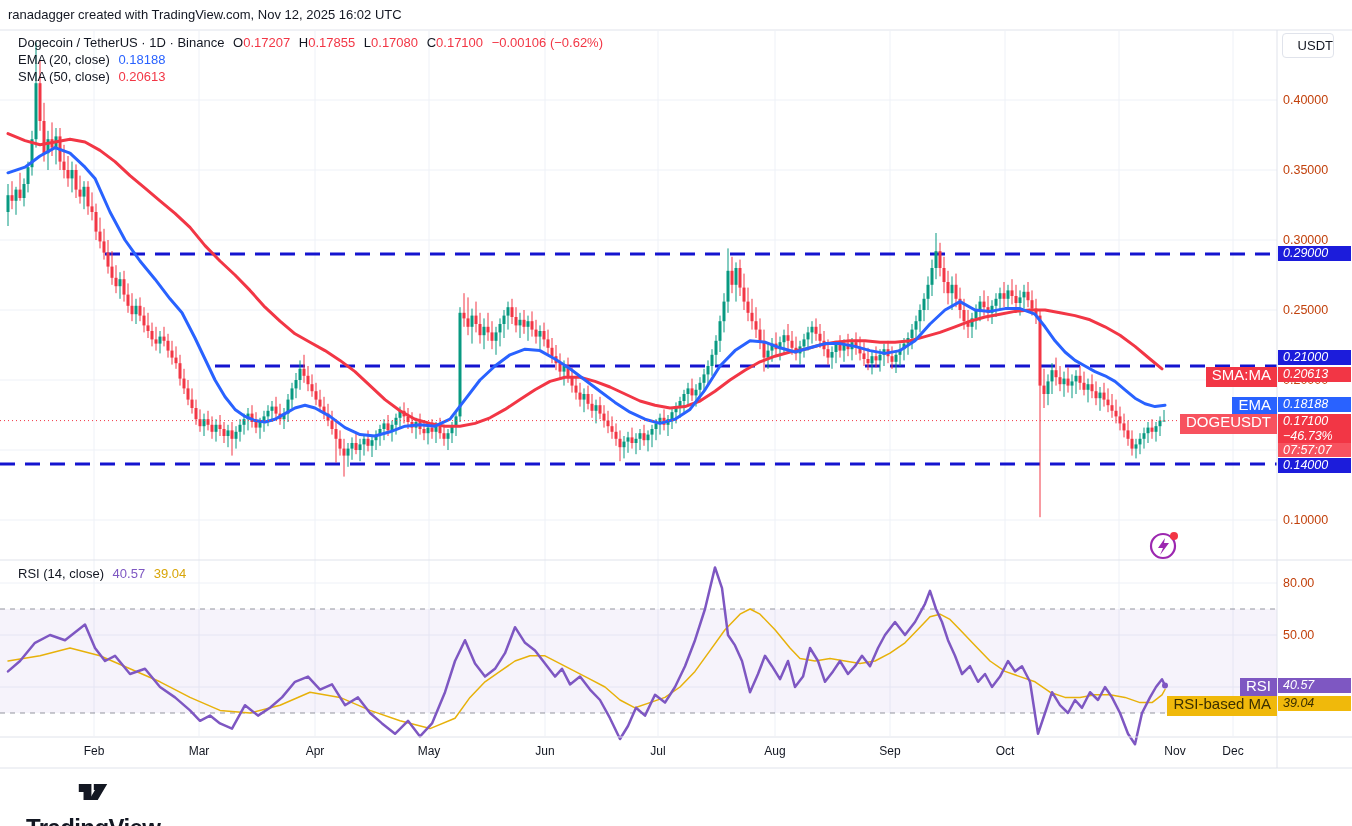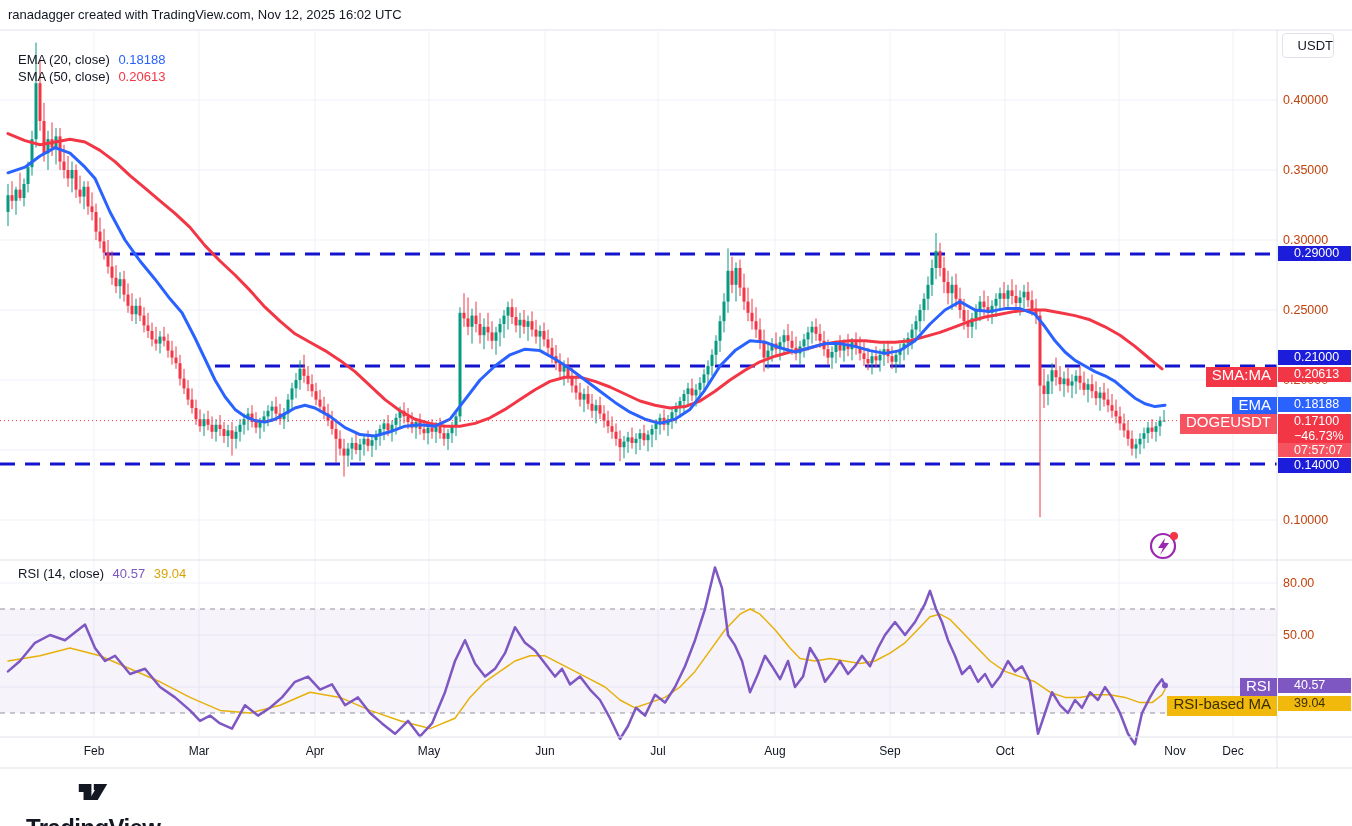--- a/index.html
+++ b/index.html
@@ -8,21 +8,21 @@
   svg#chart-svg{position:absolute;left:0;top:0;}
   .attribution{position:absolute;top:7px;left:8px;font-size:13px;color:#131722;}
   .legend{position:absolute;left:18px;font-size:13px;white-space:nowrap;z-index:5;}
   .l1{top:35px}.l2{top:52px}.l3{top:69px}.rsi-leg{top:566px}
   .legend span{margin-right:5px;}
   .red{color:#f23645}.blue{color:#2962ff}.purple{color:#7e57c2}.gold{color:#d8a508}
   .usdt-btn{position:absolute;left:1282px;top:33px;width:50px;height:23px;border:1px solid #e0e3eb;
             border-radius:4px;text-align:right;line-height:23px;font-size:13px;background:#fff;z-index:6;}
   .axis-label{position:absolute;left:1283px;height:16px;line-height:16px;font-size:12.5px;color:#c2410c;z-index:3;}
   .badge{position:absolute;left:1278px;width:73px;color:#fff;font-size:12.5px;z-index:4;}
-  .badge .row{height:15px;line-height:15px;padding-left:16px;}
+  .badge .row{height:15px;line-height:15px;padding-left:5px;font-style:italic;}
   .chip{position:absolute;right:75px;height:20px;line-height:16px;padding:0 6px;font-size:15px;
         color:#fff;white-space:nowrap;z-index:4;}
   .chip.yellow,.badge.yellow{color:#3b2f00;}
   .month{position:absolute;top:744px;transform:translateX(-50%);font-size:12px;color:#131722;z-index:3;}
   .flash-btn{position:absolute;left:1148px;top:529px;width:32px;height:32px;z-index:5;cursor:pointer;}
   .tv-logo{position:absolute;left:26px;top:779px;display:flex;align-items:center;gap:9px;z-index:5;flex-direction:column;}
   .tv-logo .wordmark{font-size:24px;font-weight:700;letter-spacing:-0.6px;color:#131722;}
   .pane-hit{position:absolute;left:0;width:1277px;z-index:2;}
   .pane-hit.main{top:30px;height:530px;}
   .pane-hit.rsi{top:560px;height:177px;}
@@ -654,20 +654,28 @@
       <line x1="0" x2="1352" y1="737" y2="737" stroke="#e0e3eb"></line>
       <line x1="0" x2="1352" y1="768" y2="768" stroke="#e0e3eb"></line>
       <line x1="1277" x2="1277" y1="30" y2="768" stroke="#e0e3eb"></line>
     </svg>
 
   <div class="pane-hit main"></div>
   <div class="pane-hit rsi"></div>
   <div class="time-axis-hit"></div>
   <div class="price-axis-hit"></div>
 
+  <div class="legend l1">
+    <span>Dogecoin / TetherUS · 1D · Binance</span>
+    <span style="margin-right:0">O</span><span class="red">0.17207</span>
+    <span style="margin-right:0">H</span><span class="red">0.17855</span>
+    <span style="margin-right:0">L</span><span class="red">0.17080</span>
+    <span style="margin-right:0">C</span><span class="red">0.17100</span>
+    <span class="red">−0.00106 (−0.62%)</span>
+  </div>
   <div class="legend l2">
     <span>EMA (20, close)</span>
     <span class="blue">0.18188</span>
   </div>
   <div class="legend l3">
     <span>SMA (50, close)</span>
     <span class="red">0.20613</span>
   </div>
   <div class="legend rsi-leg">
     <span>RSI (14, close)</span>

